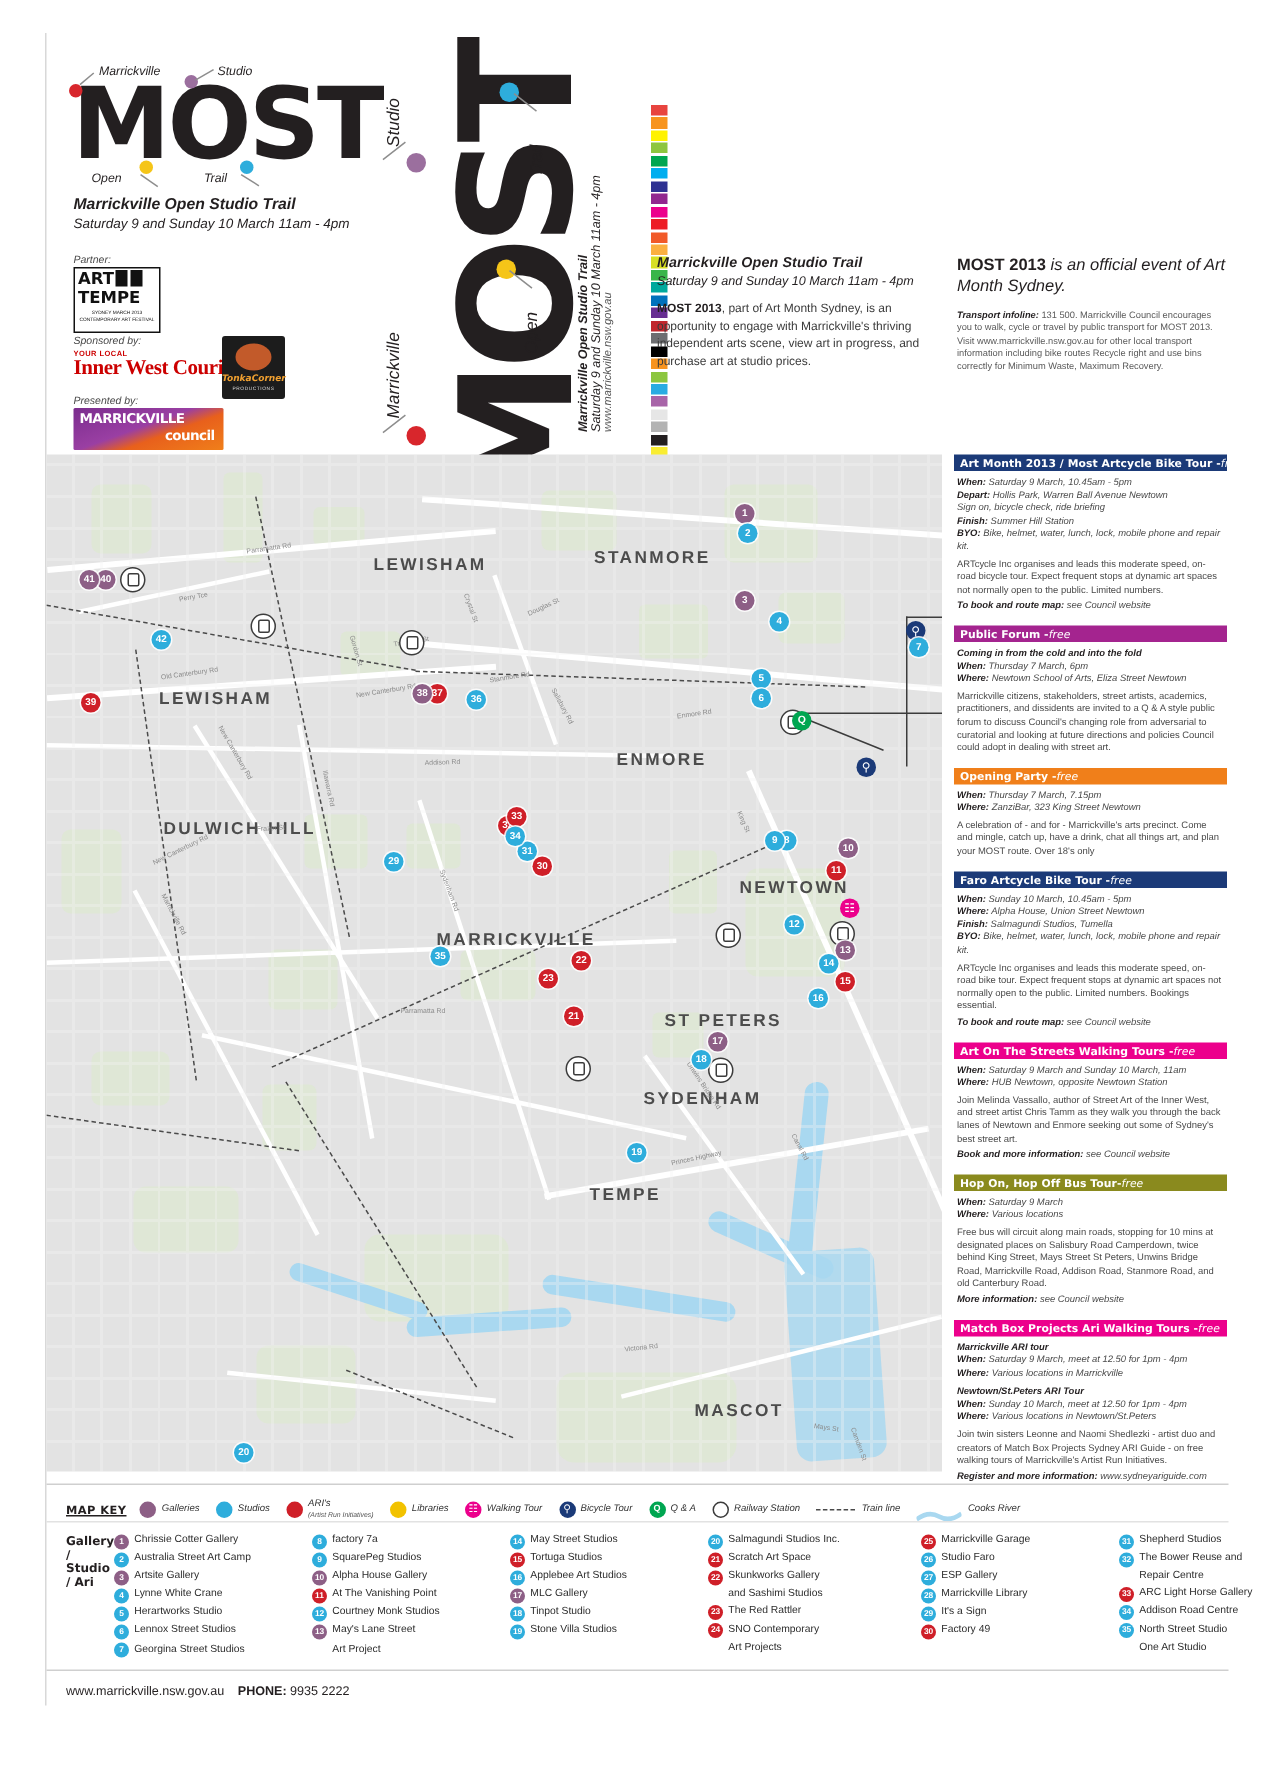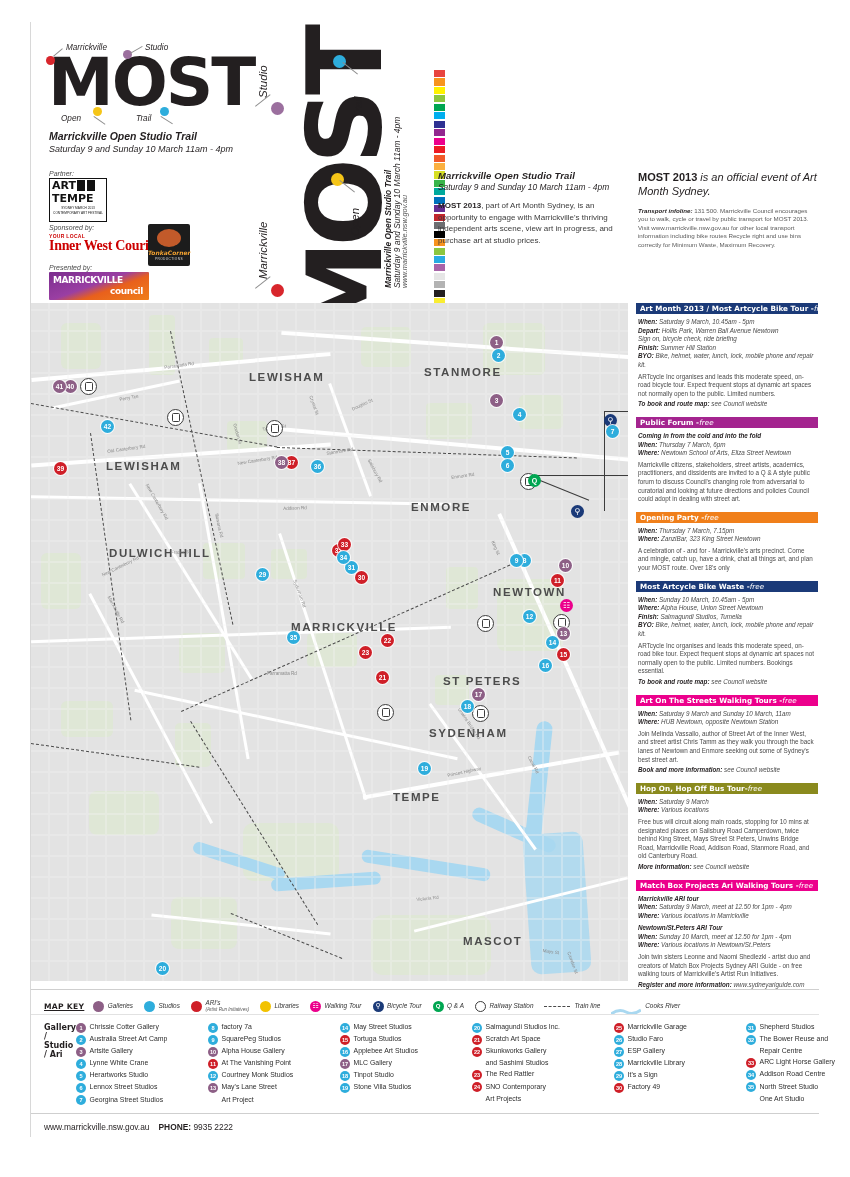--- a/index.html
+++ b/index.html
@@ -338,21 +338,21 @@
 
     <span class="connector" style="left:573px;top:108px;width:26px;height:0;border-top-width:1px;"></span>
     <span class="connector" style="left:573px;top:108px;width:0;height:0;border-left-width:1px;border-top-width:0;"></span>
     <span class="connector" style="left:573px;top:108px;height:100px;width:0;border-left-width:1px;"></span>
     <span class="connector" style="left:498px;top:172px;width:100px;height:0;border-top-width:1px;"></span>
     <span class="connector" style="left:498px;top:172px;width:0;height:0;"></span>
     <span class="connector" style="left:497px;top:172px;width:66px;height:0;border-top-width:1px;transform:rotate(22deg);transform-origin:0 0;"></span>
 
     <div id="suburbs">
         <div class="suburb" style="left: 218px; top: 68px;">LEWISHAM</div>
-        <div class="suburb" style="left: 365px; top: 63px; margin-left: 28px;">STANMORE</div>
+        <div class="suburb" style="left: 365px; top: 63px;">STANMORE</div>
         <div class="suburb" style="left: 75px; top: 157px;">LEWISHAM</div>
         <div class="suburb" style="left: 380px; top: 198px;">ENMORE</div>
         <div class="suburb" style="left: 78px; top: 244px;">DULWICH HILL</div>
         <div class="suburb" style="left: 462px; top: 283px;">NEWTOWN</div>
         <div class="suburb" style="left: 260px; top: 318px;">MARRICKVILLE</div>
         <div class="suburb" style="left: 412px; top: 372px;">ST PETERS</div>
         <div class="suburb" style="left: 398px; top: 424px;">SYDENHAM</div>
         <div class="suburb" style="left: 362px; top: 488px;">TEMPE</div>
         <div class="suburb" style="left: 432px; top: 632px;">MASCOT</div>
       </div>
@@ -496,21 +496,21 @@
             <i>free</i>
           </div>
           <div class="evbody">
             <span class="ln"><b>When:</b><span class="v"> Thursday 7 March, 7.15pm</span></span>
             <span class="ln"><b>Where:</b><span class="v"> ZanziBar, 323 King Street Newtown</span></span>
             <span class="para">A celebration of - and for - Marrickville's arts precinct. Come and mingle, catch up, have a drink, chat all things art, and plan your MOST route. Over 18's only</span>
           </div>
         </div>
         <div class="ev">
           <div class="evbar" style="background: rgb(27, 58, 120);">
-            <span>Most Artcycle Bike Waste - </span>
+            <span>Faro Artcycle Bike Tour - </span>
             <i>free</i>
           </div>
           <div class="evbody">
             <span class="ln"><b>When:</b><span class="v"> Sunday 10 March, 10.45am - 5pm</span></span>
             <span class="ln"><b>Where:</b><span class="v"> Alpha House, Union Street Newtown</span></span>
             <span class="ln"><b>Finish:</b><span class="v"> Salmagundi Studios, Tumella</span></span>
             <span class="ln"><b>BYO:</b><span class="v"> Bike, helmet, water, lunch, lock, mobile phone and repair kit.</span></span>
             <span class="para">ARTcycle Inc organises and leads this moderate speed, on-road bike tour. Expect frequent stops at dynamic art spaces not normally open to the public. Limited numbers. Bookings essential.</span>
             <span class="foot"><b>To book and route map:</b><span class="v"> see Council website</span></span>
           </div>

